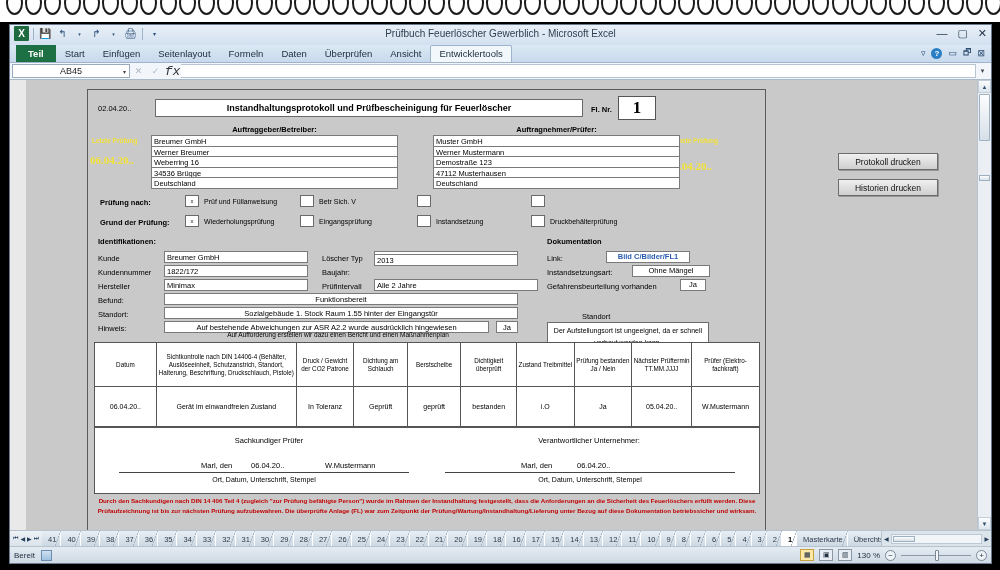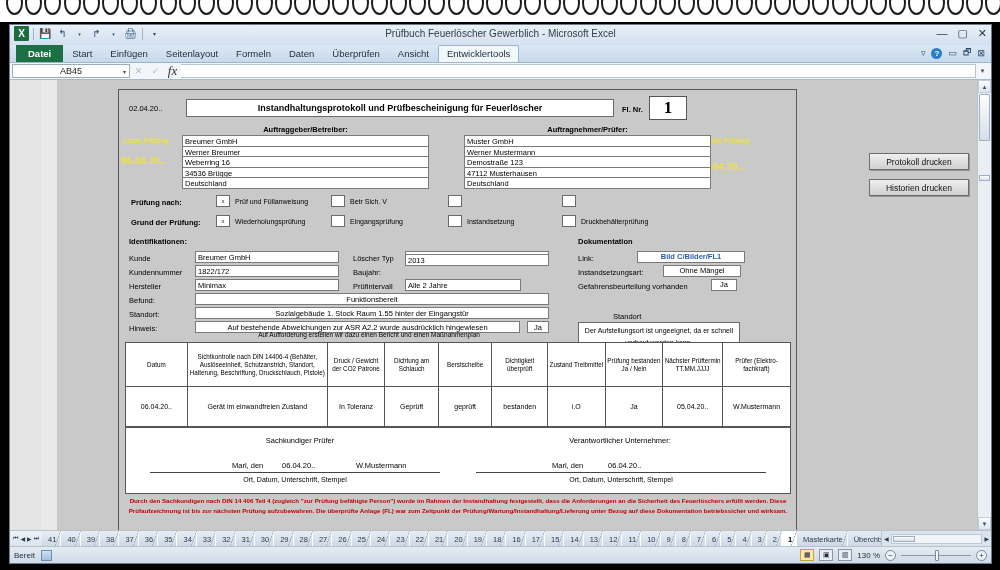--- a/index.html
+++ b/index.html
@@ -102,36 +102,35 @@
     background: #f2f6fa; border-bottom: 1px solid #aab9c8;
     padding: 0 2px;
   }
   #namebox {
     width: 118px; height: 14px; background: #fff; border: 1px solid #9aabbd;
     font-size: 9px; color: #222; display: flex; align-items: center;
     justify-content: center; position: relative;
   }
   #namebox .arr { position: absolute; right: 3px; font-size: 6px; color: #445; }
   .fb-btn { width: 17px; text-align: center; font-size: 9px; color: #5b6b7c; cursor: pointer; }
-  .fb-btn.fx { font-style: italic; font-family: Liberation Serif, serif; font-size: 13px; color: #333; }
+  .fb-btn.fx { font-style: italic; font-family: Liberation Mono, monospace; font-size: 13px; color: #333; }
   #formula-input {
     flex: 1; height: 14px; background: #fff; border: 1px solid #b7c4d2;
     border-left: none; font-size: 9px; padding-left: 3px; line-height: 13px; color: #111;
   }
   #fb-expand { width: 13px; text-align: center; font-size: 7px; color: #445; cursor: pointer; }
 
   
   #sheet-wrap {
     flex: 1; position: relative; background: #e4e4e4; overflow: hidden;
     display: flex;
   }
   #sheet {
     flex: 1; position: relative; background: #fef9c3;
     overflow: hidden;
-    margin-left: 31px;
   }
   
   #gutter-left { position:absolute; left:0; top:0; width:16px; height:100%; background:#e9e9e9; }
 
   
   #canvas {
     position: absolute; left: 16px; top: 0; right: 0; bottom: 0;
     background: #c9c9c9;
   }
 
@@ -425,21 +424,21 @@
       </div>
       <div id="win-title">Prüfbuch Feuerlöscher Gewerblich  -  Microsoft Excel</div>
       <div id="win-ctrl">
         <span>—</span>
         <span>▢</span>
         <span>✕</span>
       </div>
     </div>
 
     <div id="ribbon">
-      <div class="rtab file">Datei</div>
+      <div class="rtab file">Teil</div>
       <div class="rtab">Start</div>
       <div class="rtab">Einfügen</div>
       <div class="rtab">Seitenlayout</div>
       <div class="rtab">Formeln</div>
       <div class="rtab">Daten</div>
       <div class="rtab">Überprüfen</div>
       <div class="rtab">Ansicht</div>
       <div class="rtab active">Entwicklertools</div>
       <div id="ribbon-help">
         <span>▿</span>
@@ -525,36 +524,36 @@
             <div class="id-lbl" style="left:10px; top:178px;">Kundennummer</div>
             <div class="tf id-fld" style="left:76px; top:175px; width:144px;">1822/172</div>
             <div class="id-lbl" style="left:10px; top:192px;">Hersteller</div>
             <div class="tf id-fld" style="left:76px; top:189px; width:144px;">Minimax</div>
 
             <div class="id-lbl" style="left:234px; top:164px;">Löscher Typ</div>
             <div class="tf id-fld" style="left:286px; top:161px; width:144px;">Pulverlöscher</div>
             <div class="id-lbl" style="left:234px; top:178px;">Baujahr:</div>
             <div class="tf id-fld" style="left:286px; top:164px; width:144px;">2013</div>
             <div class="id-lbl" style="left:234px; top:192px;">Prüfintervall</div>
-            <div class="tf id-fld" style="left:286px; top:189px; width:116px;">Alle 2 Jahre</div>
+            <div class="tf id-fld" style="left:286px; top:189px; width:164px;">Alle 2 Jahre</div>
 
             <div class="id-lbl" style="left:10px; top:206px;">Befund:</div>
             <div class="tf id-fld" style="left:76px; top:203px; width:354px; text-align:center;">Funktionsbereit</div>
 
             <div class="id-lbl" style="left:10px; top:220px;">Standort:</div>
             <div class="tf id-fld" style="left:76px; top:217px; width:354px; text-align:center;">Sozialgebäude 1. Stock Raum 1.55 hinter der Eingangstür</div>
 
             <div class="id-lbl" style="left:10px; top:234px;">Hinweis:</div>
             <div class="tf id-fld" style="left:76px; top:231px; width:325px; text-align:center;">Auf bestehende Abweichungen zur ASR A2.2 wurde ausdrücklich hingewiesen</div>
             <div class="tf id-fld" style="left:408px; top:231px; width:22px; text-align:center;">Ja</div>
             <div id="hinweis-sub">Auf Aufforderung erstellen wir dazu einen Bericht und einen Maßnahmenplan</div>
 
             <div id="doc-title">Dokumentation</div>
             <div class="doc-lbl" style="left:459px; top:164px;">Link:</div>
-            <div class="tf doc-fld" id="doc-link" style="left:518px; top:161px; width:108px;">Bild C/Bilder/FL1</div>
+            <div class="tf doc-fld" id="doc-link" style="left:518px; top:161px; width:84px;">Bild C/Bilder/FL1</div>
             <div class="doc-lbl" style="left:459px; top:178px;">Instandsetzungsart:</div>
             <div class="tf doc-fld" style="left:544px; top:175px; width:78px;">Ohne Mängel</div>
             <div class="doc-lbl" style="left:459px; top:192px;">Gefahrensbeurteilung vorhanden</div>
             <div class="tf doc-fld" style="left:592px; top:189px; width:26px;">Ja</div>
             <div id="sonstiges-lbl">Standort</div>
             <div id="sonstiges-box">Der Aufstellungsort ist ungeeignet, da er schnell verbaut werden kann.</div>
 
             <table id="table">
               <colgroup>
                 <col style="width:60px">

